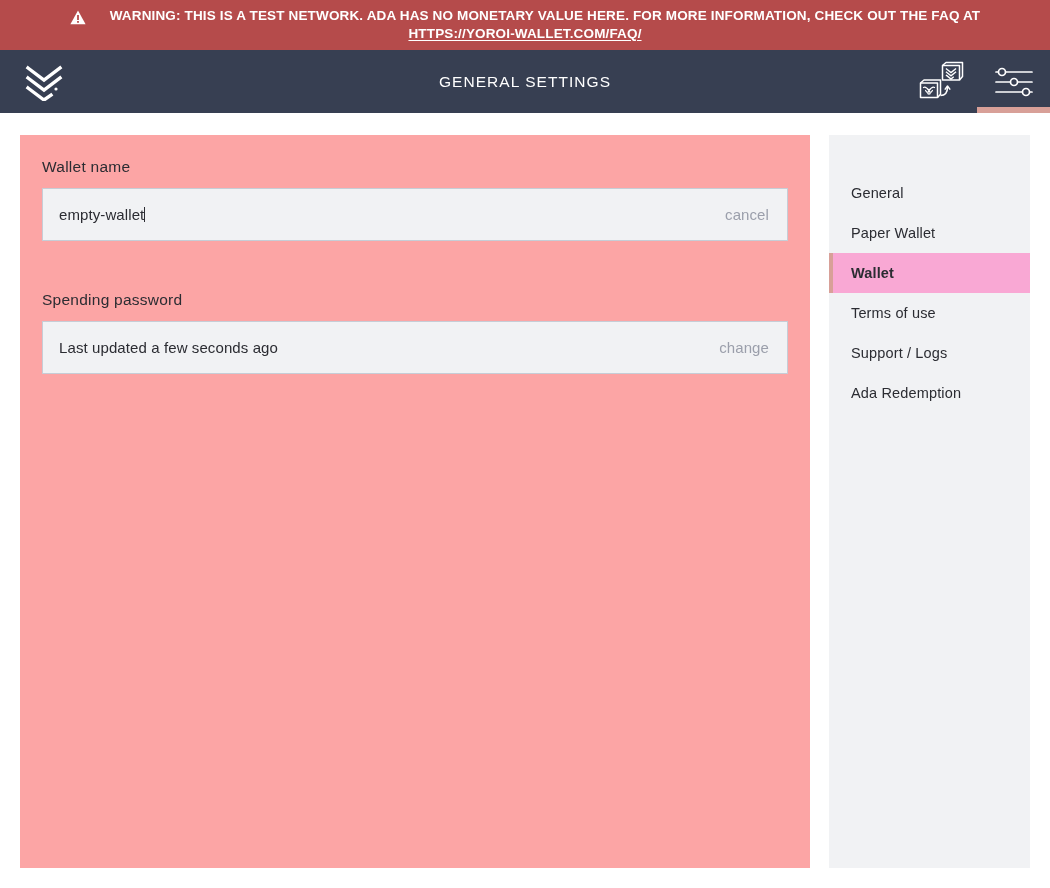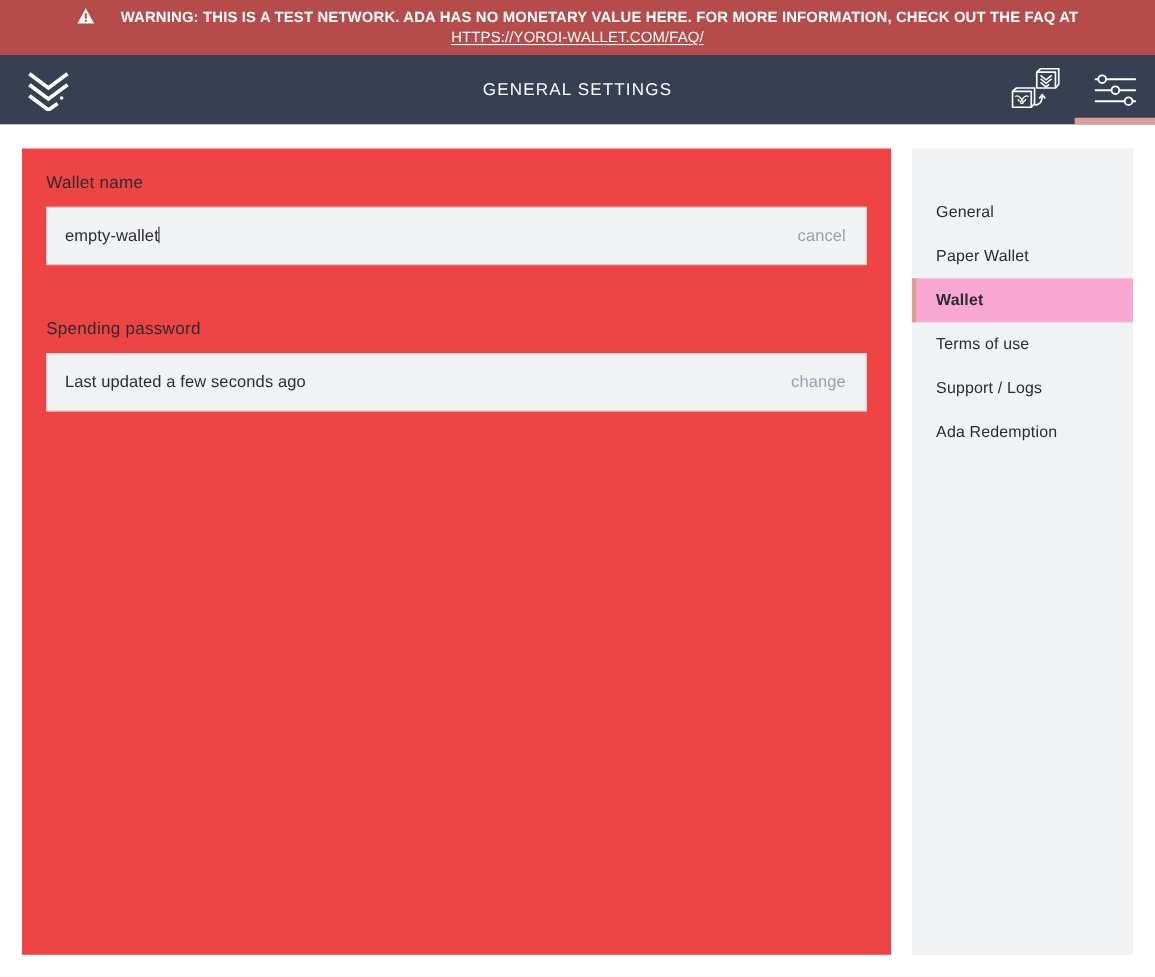--- a/index.html
+++ b/index.html
@@ -21,40 +21,40 @@
     color: #ffffff;
     display: flex;
     flex-direction: column;
     align-items: center;
     justify-content: center;
     padding: 4px 0 5px 0;
     line-height: 1.32;
   }
   .warning-line-1 {
     display: flex;
-    align-items: flex-start;
+    align-items: flex-end;
     justify-content: center;
     gap: 24px;
     font-size: 13.5px;
     font-weight: bold;
     letter-spacing: 0.15px;
     white-space: nowrap;
   }
   .warning-icon {
     display: inline-block;
     width: 16px;
     height: 15px;
     position: relative;
     top: 0px;
     flex: none;
   }
   .warning-icon svg { display: block; }
   .warning-url {
     font-size: 13.5px;
-    font-weight: normal;
+    font-weight: bold;
     letter-spacing: 0.15px;
     color: #ffffff;
     text-decoration: underline;
     text-underline-offset: 2px;
     cursor: pointer;
   }
 
   
   .topbar {
     position: relative;
@@ -117,21 +117,21 @@
   .page-body {
     display: flex;
     align-items: flex-start;
     padding: 22px 20px 0 20px;
     gap: 19px;
     height: 775px;
   }
 
   .settings-pane {
     flex: 1 1 auto;
-    background: #ef4444;
+    background: #fca5a5;
     height: 733px;
     padding: 23px 22px 0 22px;
     overflow: hidden;
   }
 
   .field-label {
     color: #2b2c32;
     font-size: 15.5px;
     letter-spacing: 0.25px;
     margin-bottom: 12px;

